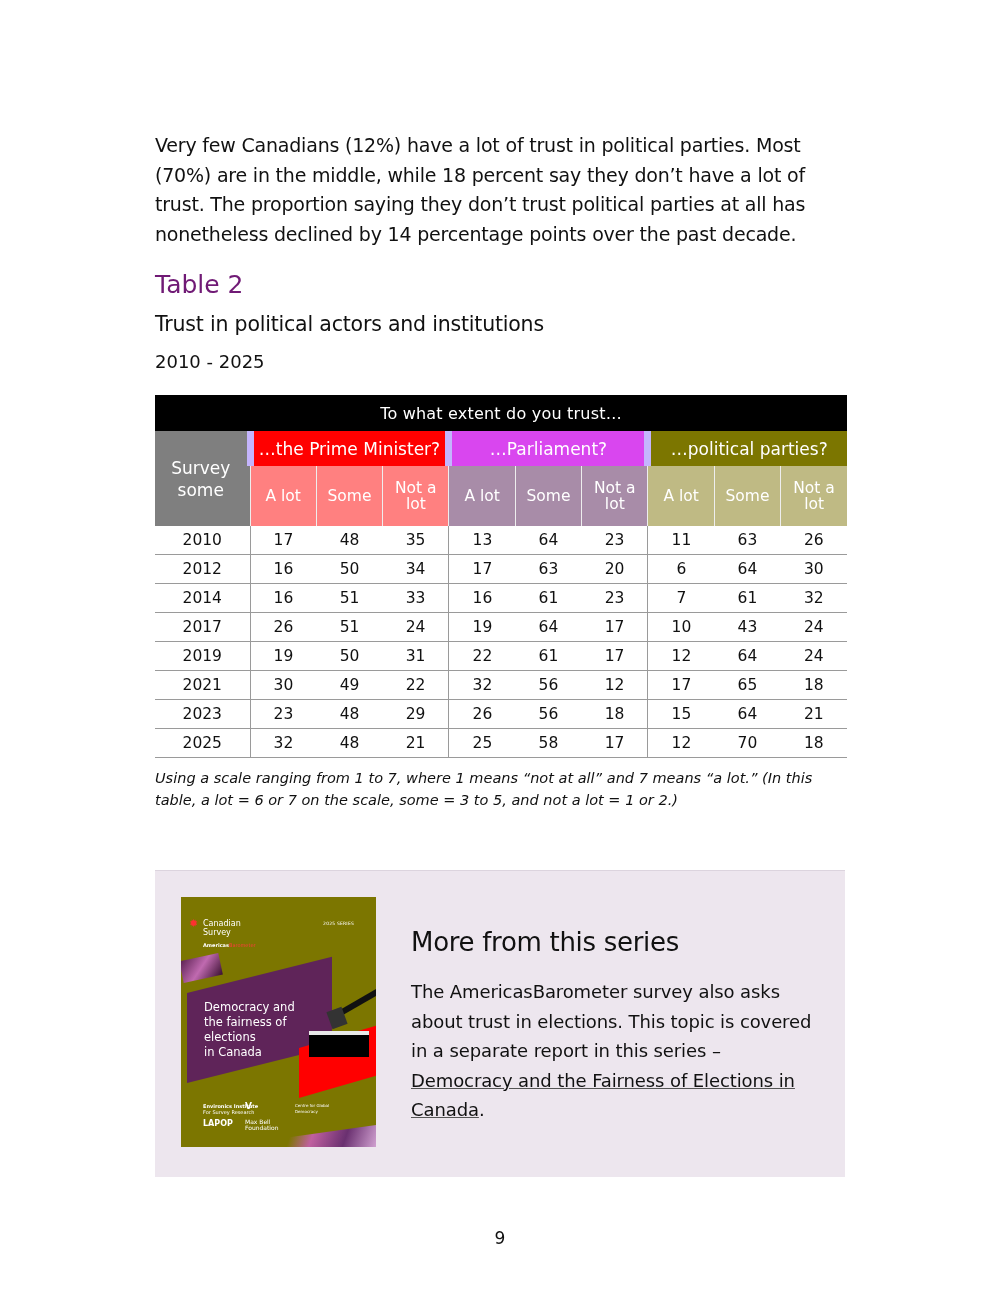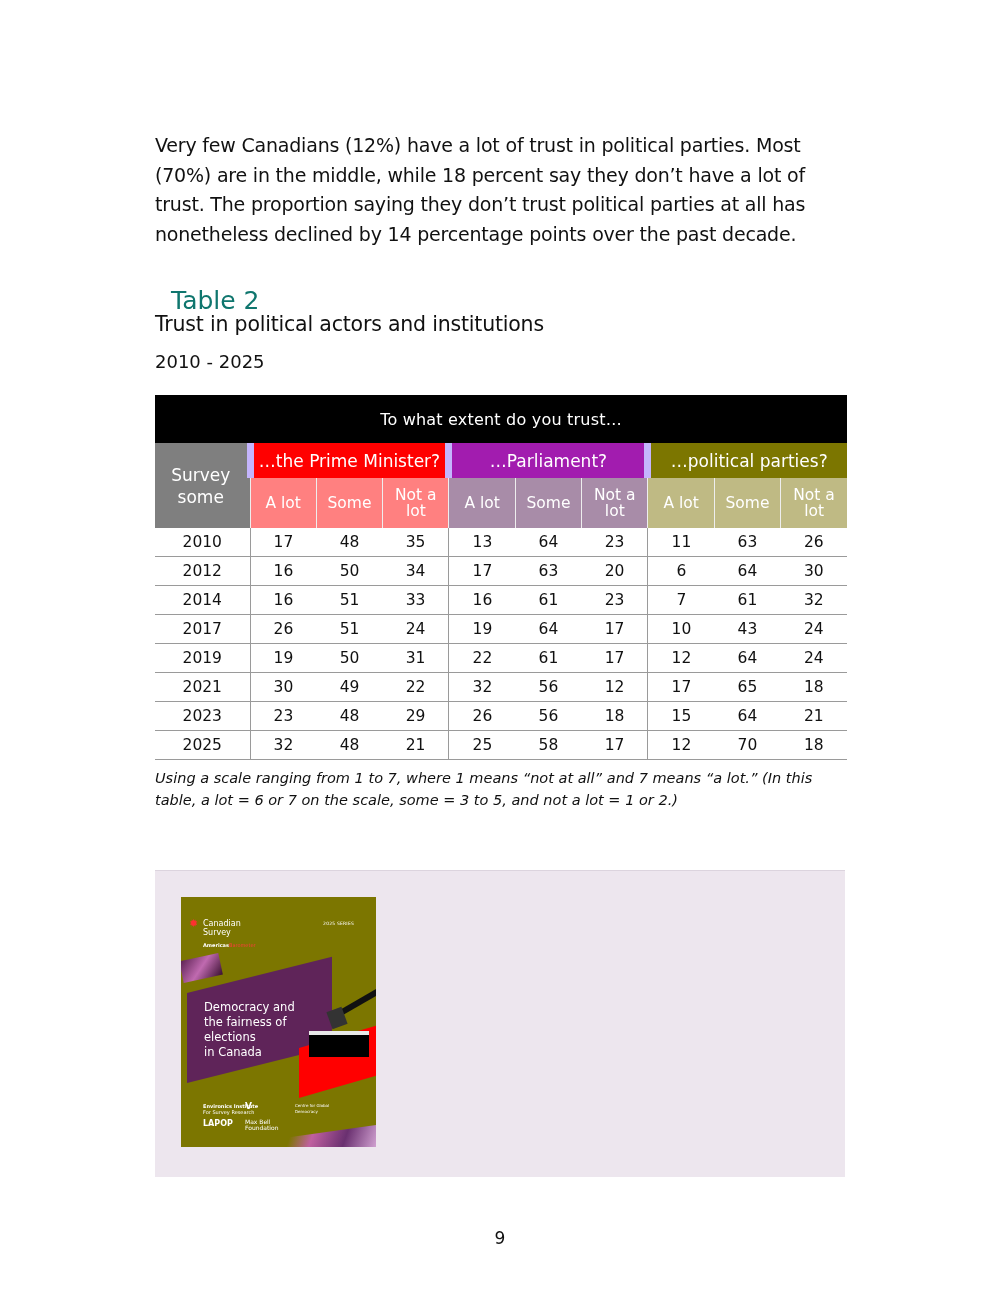--- a/index.html
+++ b/index.html
@@ -1,28 +1,28 @@
 <!DOCTYPE html>
 <html><head>
 <meta charset="utf-8">
 <style>
   html, body { margin: 0; padding: 0; background: #ffffff; }
   body { width: 1000px; height: 1294px; position: relative; font-family: "DejaVu Sans", sans-serif; color: #111; }
   .intro { position: absolute; left: 155px; top: 131px; width: 690px; font-size: 19px; line-height: 29.5px; letter-spacing: -0.2px; margin: 0; }
-  .table-label { position: absolute; left: 155px; top: 270px; font-size: 25px; color: #0f766e; margin: 16px; font-weight: normal; }
+  .table-label { position: absolute; left: 155px; top: 270px; font-size: 25px; color: #701a75; margin: 0; font-weight: normal; }
   .table-title { position: absolute; left: 155px; top: 312px; font-size: 20.5px; margin: 0; font-weight: normal; letter-spacing: -0.2px; }
   .table-range { position: absolute; left: 155px; top: 351px; font-size: 18px; margin: 0; }
   table.trust { position: absolute; left: 155px; top: 395px; width: 692px; border-collapse: collapse; font-size: 16px; table-layout: fixed; }
   table.trust th { font-weight: normal; color: #fff; text-align: center; padding: 0; }
-  .row-q th { background: #000; height: 48px; font-size: 16px; letter-spacing: 0.2px; }
+  .row-q th { background: #000; height: 36px; font-size: 16px; letter-spacing: 0.2px; }
   .row-groups th { height: 35px; font-size: 17px; border-left: 7px solid #c4b5fd; }
-  .row-sub th { height: 50px; font-size: 15.5px; line-height: 16px; border-left: 1px solid #eee; }
+  .row-sub th { height: 60px; font-size: 15.5px; line-height: 16px; border-left: 1px solid #eee; }
   th.year-head { background: #7f7f7f; font-size: 17px; line-height: 22px; border-left: none !important; }
   .g-pm { background: #ff0000; }
-  .g-parl { background: #a21caf; margin-top: 10px; }
+  .g-parl { background: #d946ef; margin-top: 10px; }
   .g-parties { background: #7c7600; }
   .s-pm { background: #ff8080; }
   .s-parl { background: #a88ca8; }
   .s-parties { background: #bfba84; }
   table.trust td { text-align: center; height: 28px; border-bottom: 1.5px solid #9a9a9a; font-size: 15.5px; padding: 0; }
   td.sep { border-left: 1.5px solid #9a9a9a; }
   .note { position: absolute; left: 155px; top: 767px; width: 690px; font-size: 14.5px; line-height: 22px; font-style: italic; margin: 0; }
   .promo { position: absolute; left: 155px; top: 870px; width: 690px; height: 306px; background: #ede6ee; border-top: 1px solid #dcd4de; }
   .cover { position: absolute; left: 26px; top: 26px; width: 195px; height: 250px; background: #7c7600; overflow: hidden; }
   .cover .logo { position: absolute; left: 22px; top: 22px; color: #fff; font-size: 8px; line-height: 9px; }
@@ -219,15 +219,17 @@
     </div>
     <div class="logos">
       <div><b>Environics Institute</b><br><span>For Survey Research</span></div>
       <div class="lapop">LAPOP</div>
       <div class="vu">V</div>
       <div class="maxbell">Max Bell Foundation</div>
       <div class="cgd">Centre for Global Democracy</div>
     </div>
     <div class="photo2"></div>
   </div>
+  <h2>More from this series</h2>
+  <p class="ptext"><span>The AmericasBarometer survey also asks about trust in elections. This topic is covered in a separate report in this series – </span><a href="#">Democracy and the Fairness of Elections in Canada</a><span>.</span></p>
 </div>
 
 <p class="page-num">9</p>
 
 </body></html>

